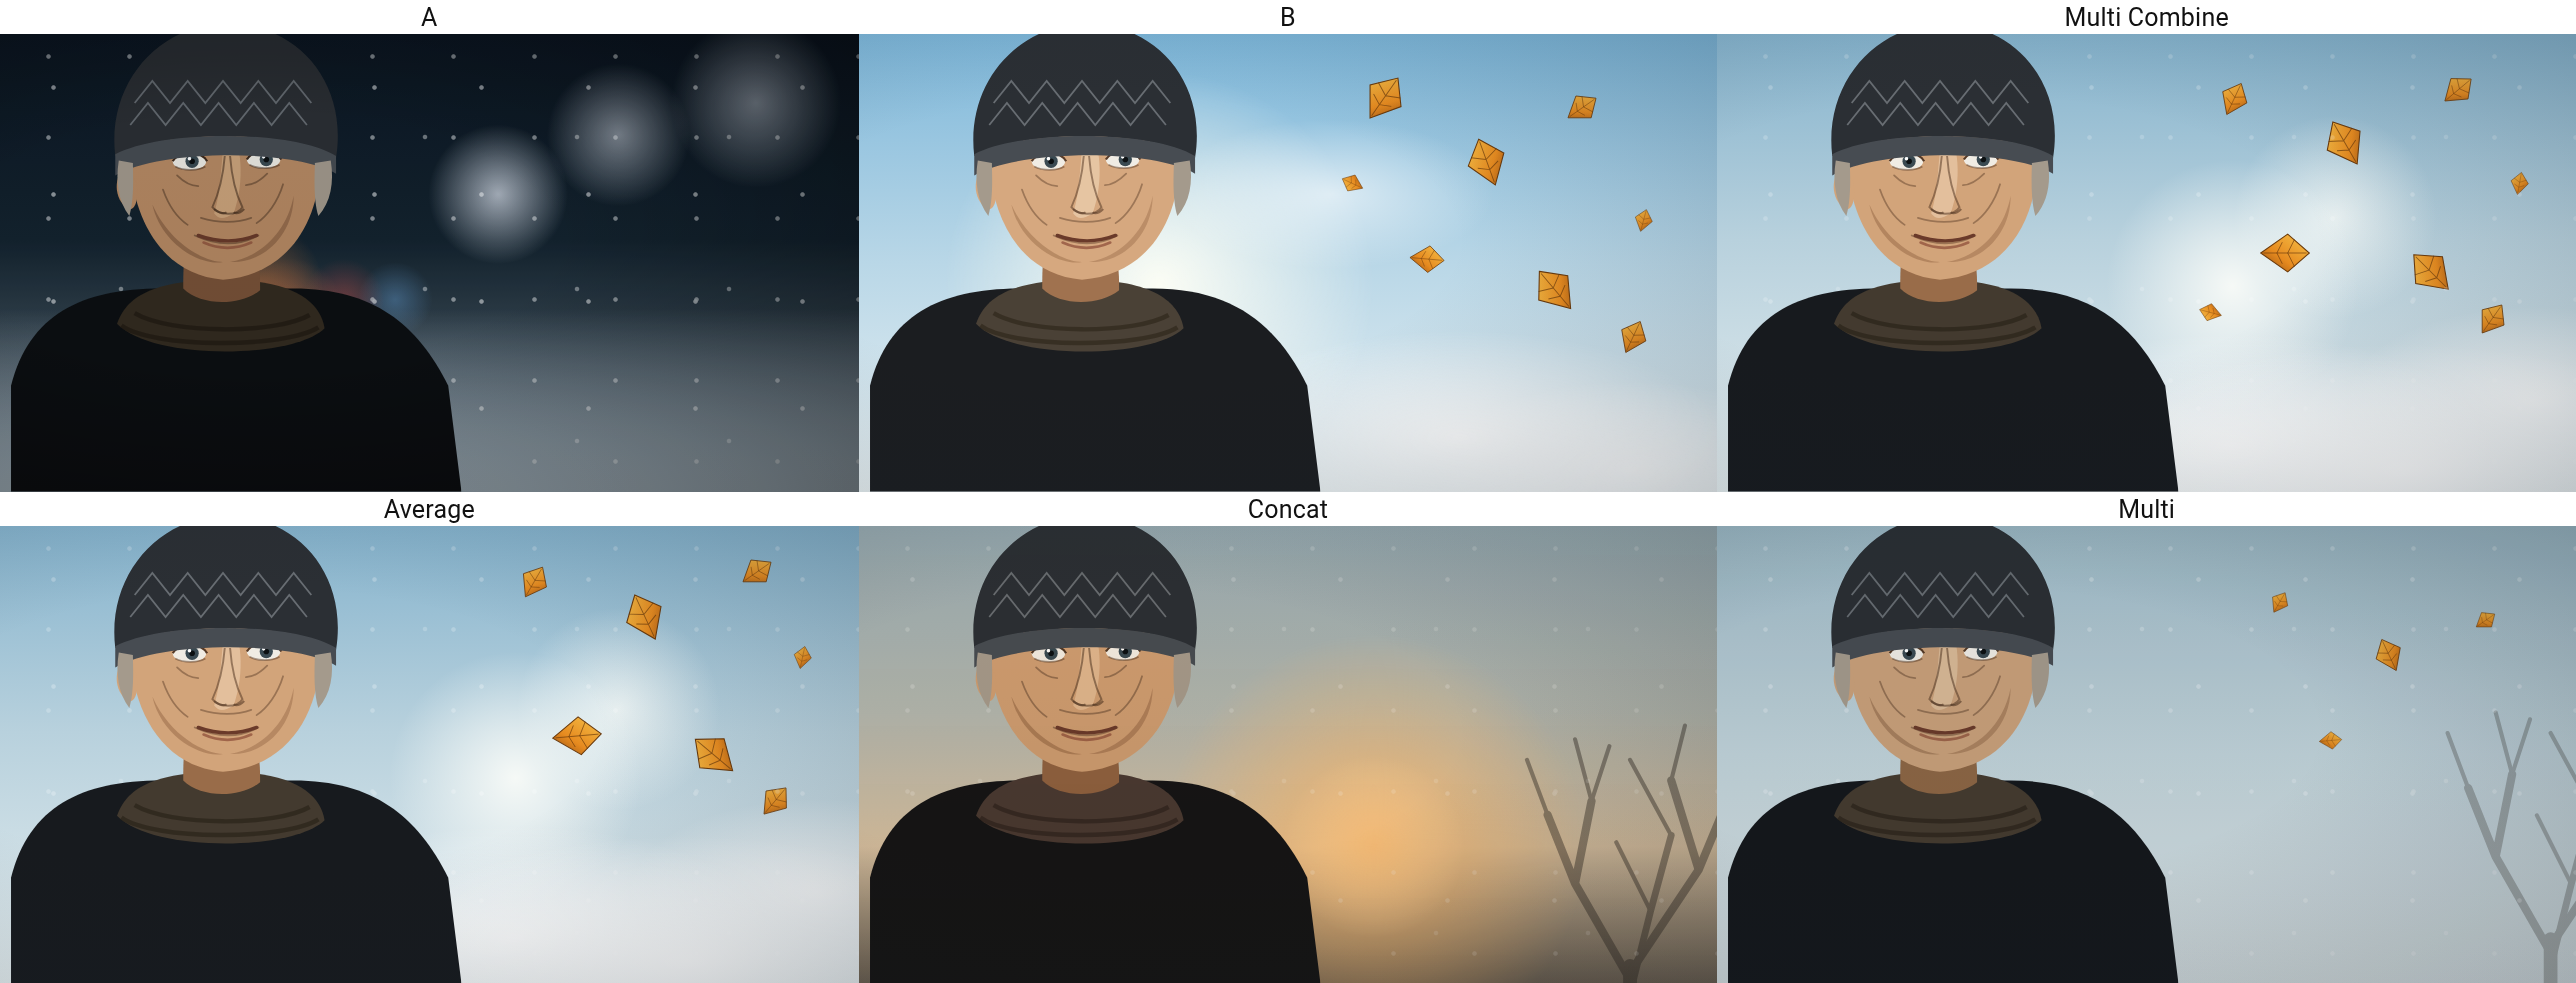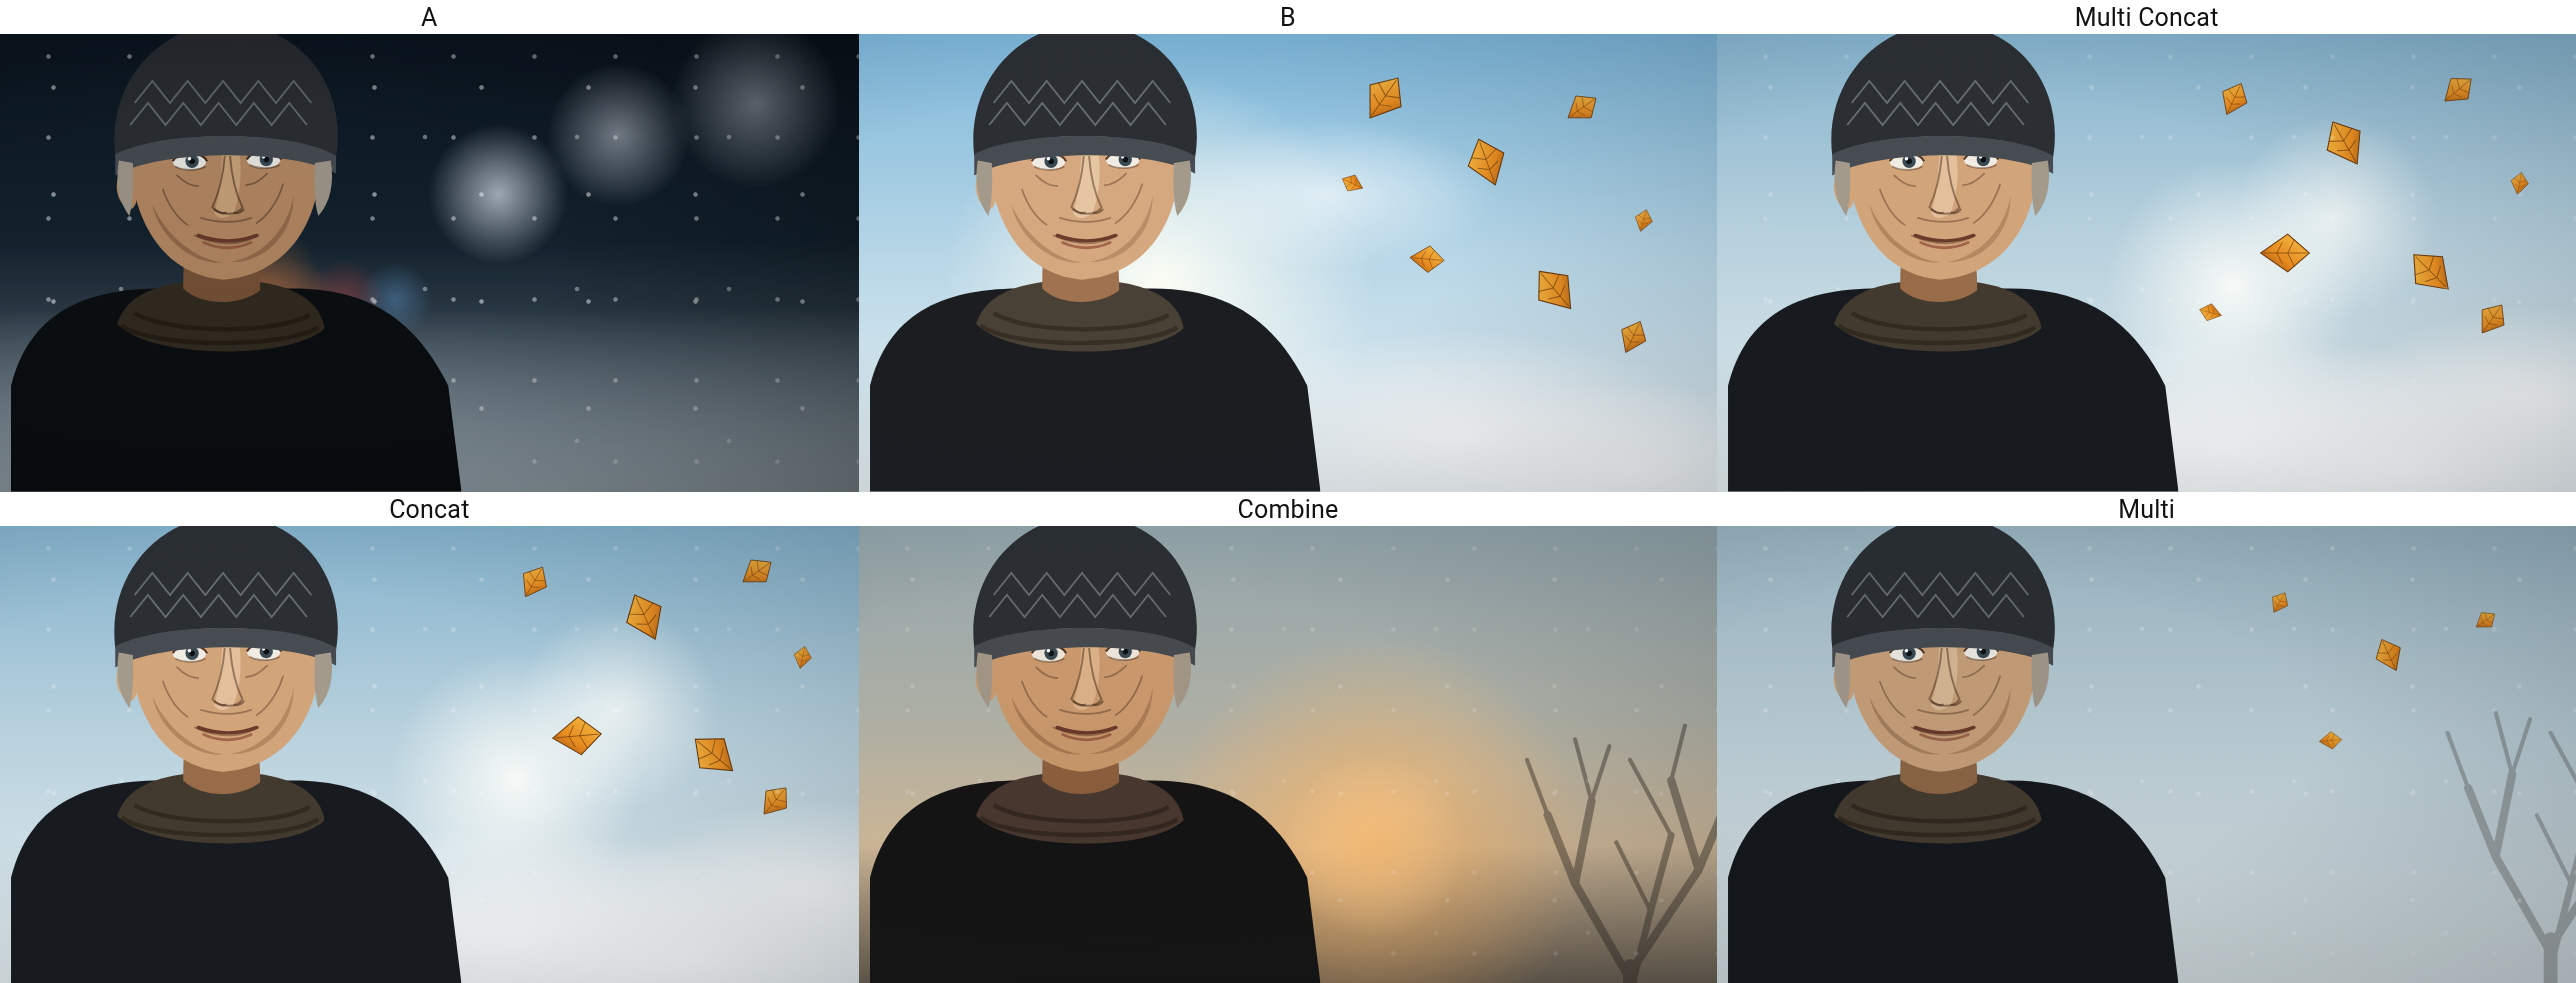--- a/index.html
+++ b/index.html
@@ -336,21 +336,21 @@
       <div class="woman" style="--skin:#d6a87f; --skinSh:#a0724f; --skinHi:#f4dcbf; --coat:#1b1d20; --scarf:#4a4136; --scarfD:#2b2318; --hair:#d7d1c5; --hairHi:#efe9dd; --hairSh:#aaa396; --line:#5a3c28; --brow:#7a6a58;">
         <svg viewBox="0 0 520 560">
             <use href="#woman-sym"></use>
           </svg>
       </div>
       <div class="layer vignette-soft"></div>
     </div>
   </div>
 
   <div class="cell">
-    <div class="label">Multi Concat</div>
+    <div class="label">Multi Combine</div>
     <div class="img">
       <div class="layer bg-cloudy-blue"></div>
       <div class="layer clouds-heavy"></div>
       <div class="layer leaves">
         <div class="leaf m" style="left:58%; top:10%; transform:rotate(25deg)">
             <svg viewBox="0 0 42 42" width="38" height="38">
               <use href="#leaf-sym"></use>
             </svg>
           </div>
         <div class="leaf l" style="left:70%; top:18%; transform:rotate(-30deg)">
@@ -393,21 +393,21 @@
       <div class="woman" style="--skin:#d2a47a; --skinSh:#996c49; --skinHi:#f0d6b8; --coat:#171a1e; --scarf:#433a2f; --scarfD:#261f15; --hair:#dcd6ca; --hairHi:#f2ece0; --hairSh:#ada699; --line:#573a26; --brow:#766654;">
         <svg viewBox="0 0 520 560">
             <use href="#woman-sym"></use>
           </svg>
       </div>
       <div class="layer vignette-soft"></div>
     </div>
   </div>
 
   <div class="cell">
-    <div class="label">Concat</div>
+    <div class="label">Average</div>
     <div class="img">
       <div class="layer bg-cloudy-blue"></div>
       <div class="layer clouds-heavy"></div>
       <div class="layer leaves">
         <div class="leaf m" style="left:60%; top:8%;  transform:rotate(30deg)">
             <svg viewBox="0 0 42 42" width="38" height="38">
               <use href="#leaf-sym"></use>
             </svg>
           </div>
         <div class="leaf l" style="left:72%; top:14%; transform:rotate(-25deg)">
@@ -445,21 +445,21 @@
       <div class="woman" style="--skin:#d2a47a; --skinSh:#996c49; --skinHi:#f0d6b8; --coat:#171a1e; --scarf:#433a2f; --scarfD:#261f15; --hair:#dcd6ca; --hairHi:#f2ece0; --hairSh:#ada699; --line:#573a26; --brow:#766654;">
         <svg viewBox="0 0 520 560">
             <use href="#woman-sym"></use>
           </svg>
       </div>
       <div class="layer vignette-soft"></div>
     </div>
   </div>
 
   <div class="cell">
-    <div class="label">Combine</div>
+    <div class="label">Concat</div>
     <div class="img">
       <div class="layer bg-sunset-trees"></div>
 
       <svg class="layer" viewBox="0 0 960 512" preserveAspectRatio="xMidYMid slice" style="opacity:0.7">
         <g transform="translate(540,140) scale(1.3)">
             <use href="#tree-sym"></use>
           </g>
         <g transform="translate(760,110) scale(1.5)">
             <use href="#tree-sym"></use>
           </g>

